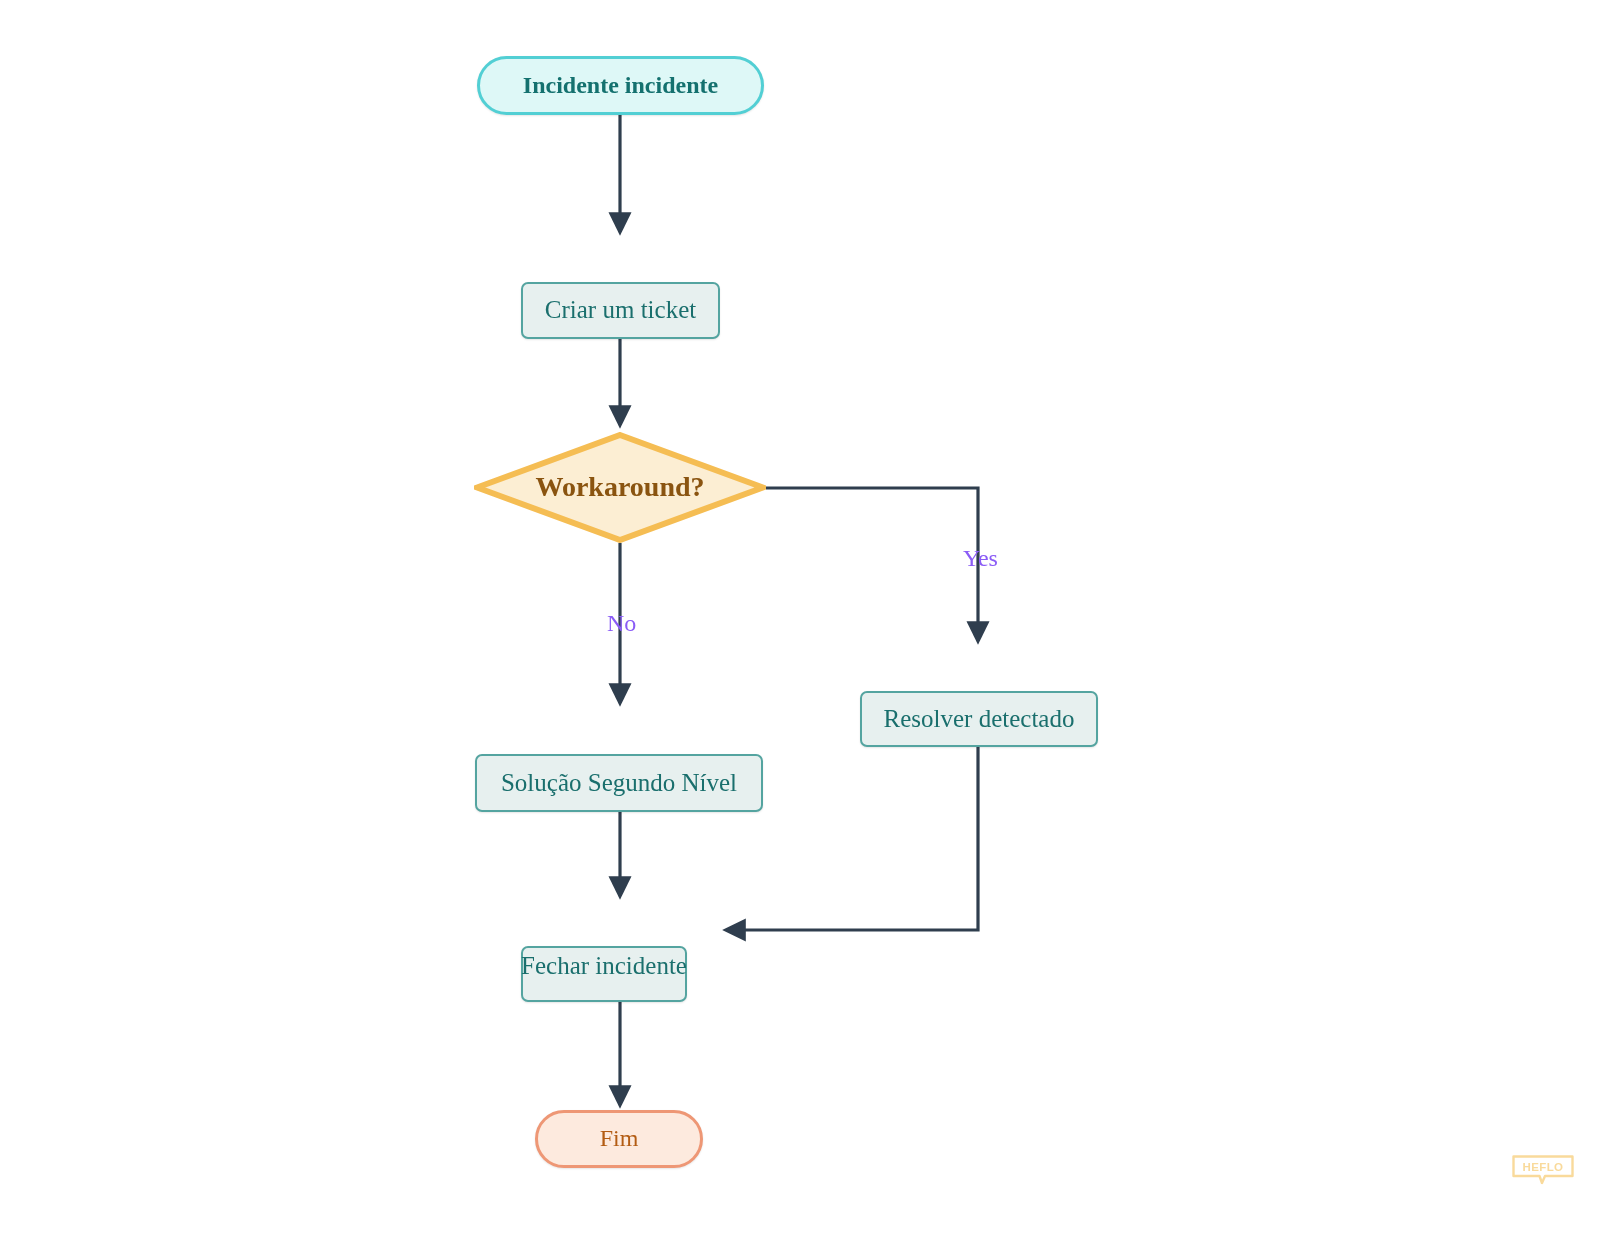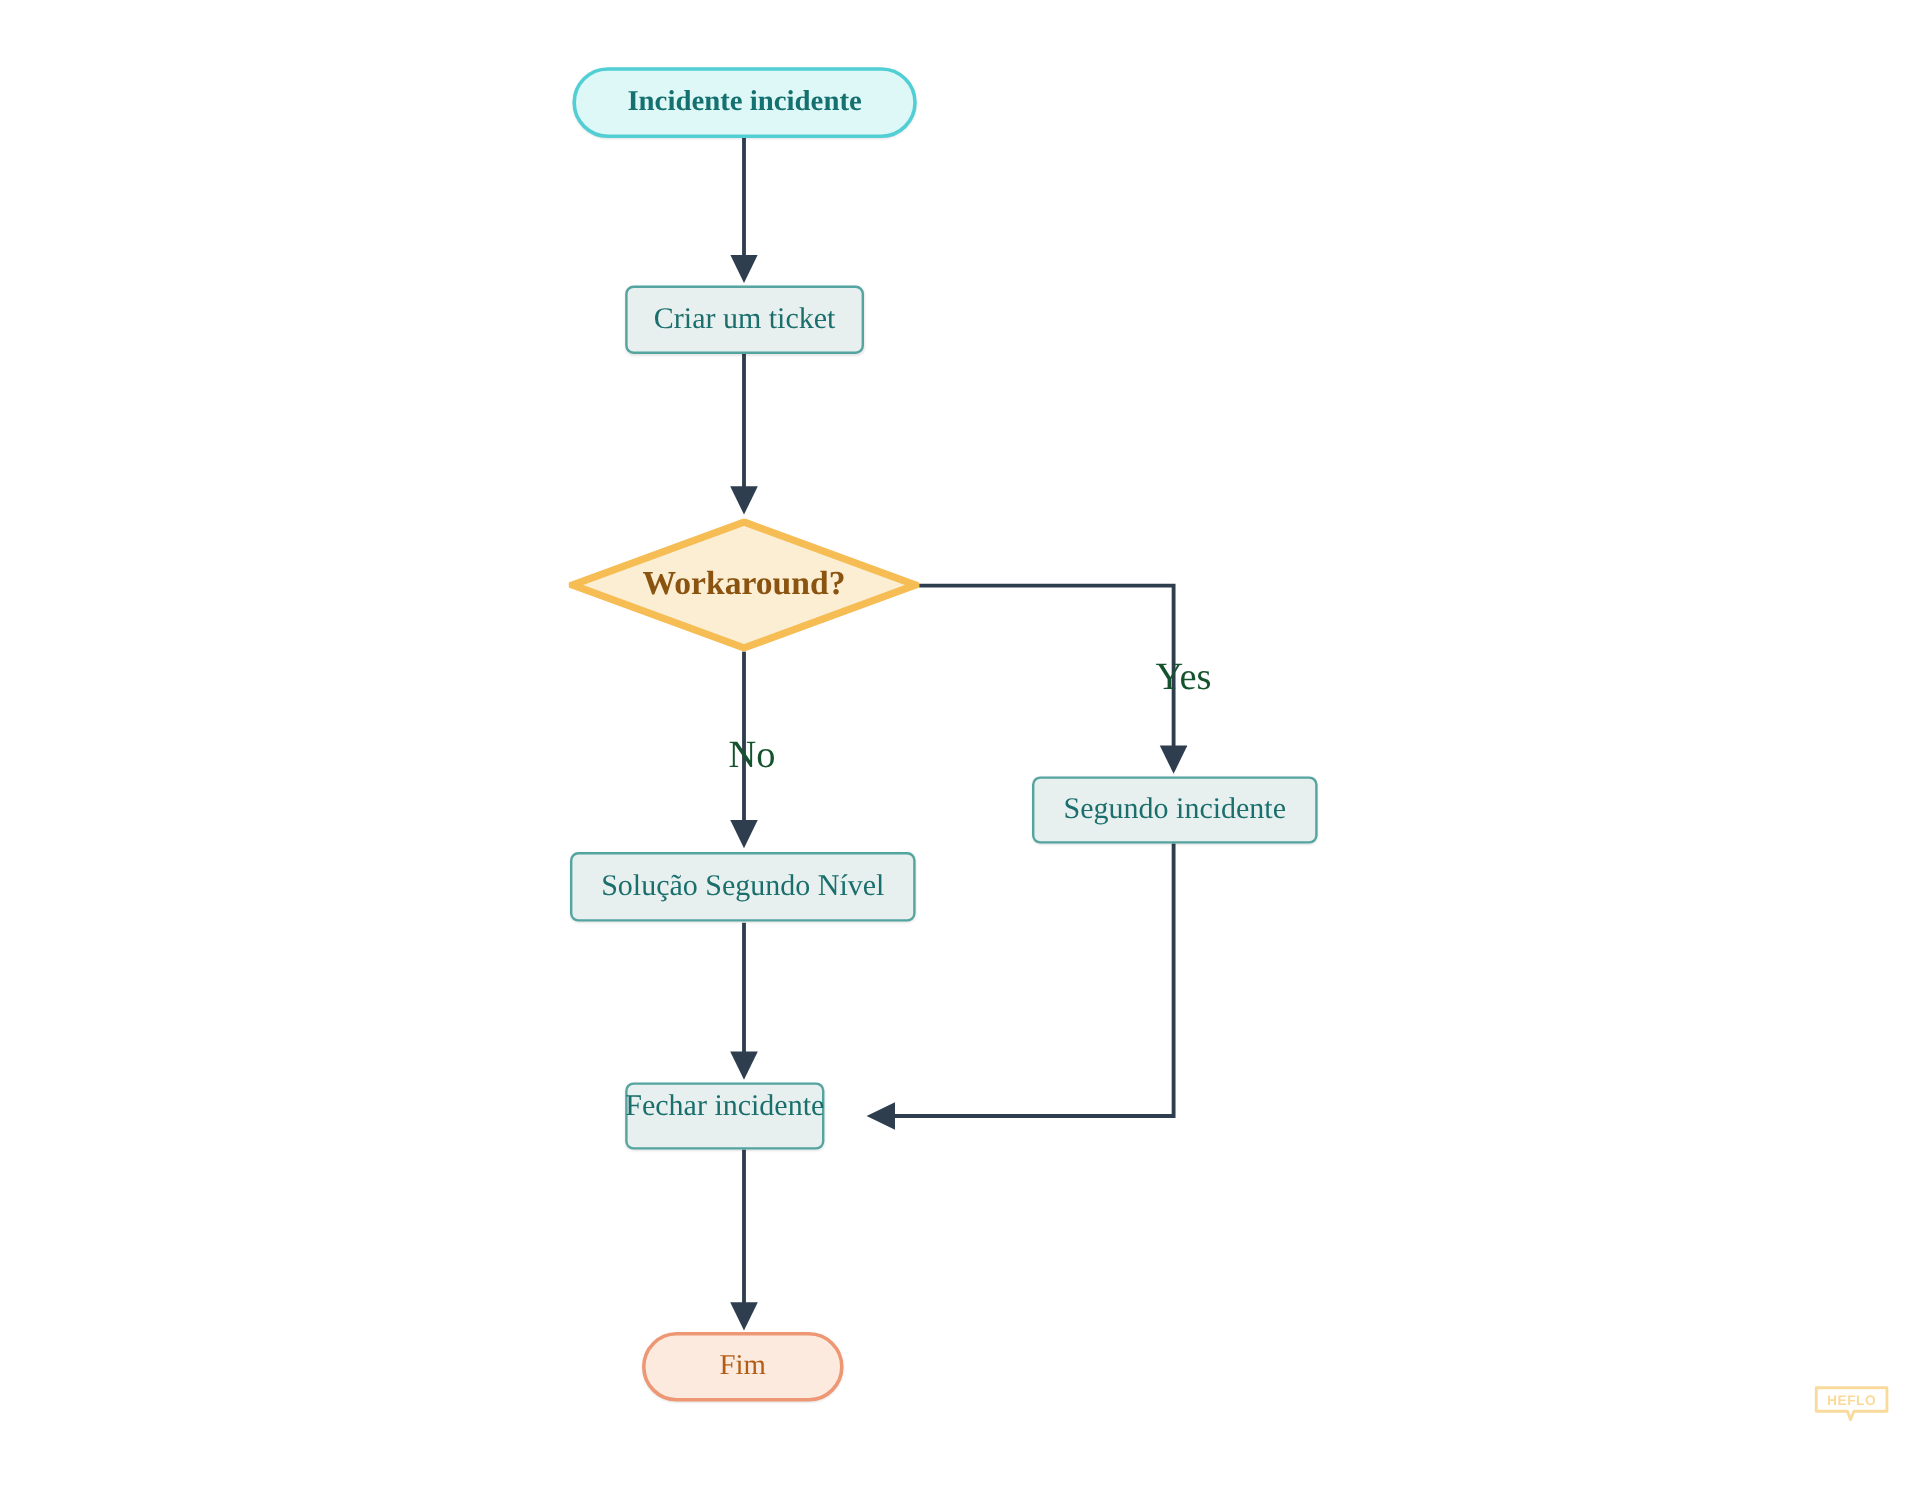--- a/index.html
+++ b/index.html
@@ -59,20 +59,21 @@
   }
 
   
   .node-task {
     border-radius: 7px;
     border: 2px solid #54a4a0;
     background: #e7f0ef;
     color: #1a6f6d;
     font-size: 25px;
     box-shadow: 0 1px 2px rgba(0,0,0,0.10);
+    margin-top: 44px;
   }
   .node-task.align-top {
     align-items: flex-start;
     padding-top: 4px;
   }
 
   
   .node-decision {
     background: transparent;
     border: none;
@@ -89,22 +90,22 @@
     position: relative;
     z-index: 2;
     color: #8a5410;
     font-weight: bold;
     font-size: 28px;
   }
 
   
   .edge-label {
     position: absolute;
-    color: #14532d;
-    font-size: 32px;
+    color: #8b5cf6;
+    font-size: 24px;
     white-space: nowrap;
   }
 
   
   #watermark {
     position: absolute;
     opacity: 0.85;
     margin-left: 38px;
   }
 </style>
@@ -144,21 +145,21 @@
   </div>
 
   <div class="node node-decision" style="left:474px; top:432px; width:292px; height:111px;">
     <svg class="diamond-shape" viewBox="0 0 292 111" preserveAspectRatio="none" xmlns="http://www.w3.org/2000/svg">
       <polygon points="146,3 289,55.5 146,108 3,55.5" fill="#fceed3" stroke="#f5bd53" stroke-width="6" stroke-linejoin="miter"></polygon>
     </svg>
     <span class="decision-label">Workaround?</span>
   </div>
 
   <div class="node node-task" style="left:860px; top:647px; width:238px; height:56px;">
-    <span>Segundo incidente</span>
+    <span>Resolver detectado</span>
   </div>
 
   <div class="node node-task" style="left:475px; top:710px; width:288px; height:58px;">
     <span>Solução Segundo Nível</span>
   </div>
 
   <div class="node node-task align-top" style="left:521px; top:902px; width:166px; height:56px;">
     <span>Fechar incidente</span>
   </div>
 

